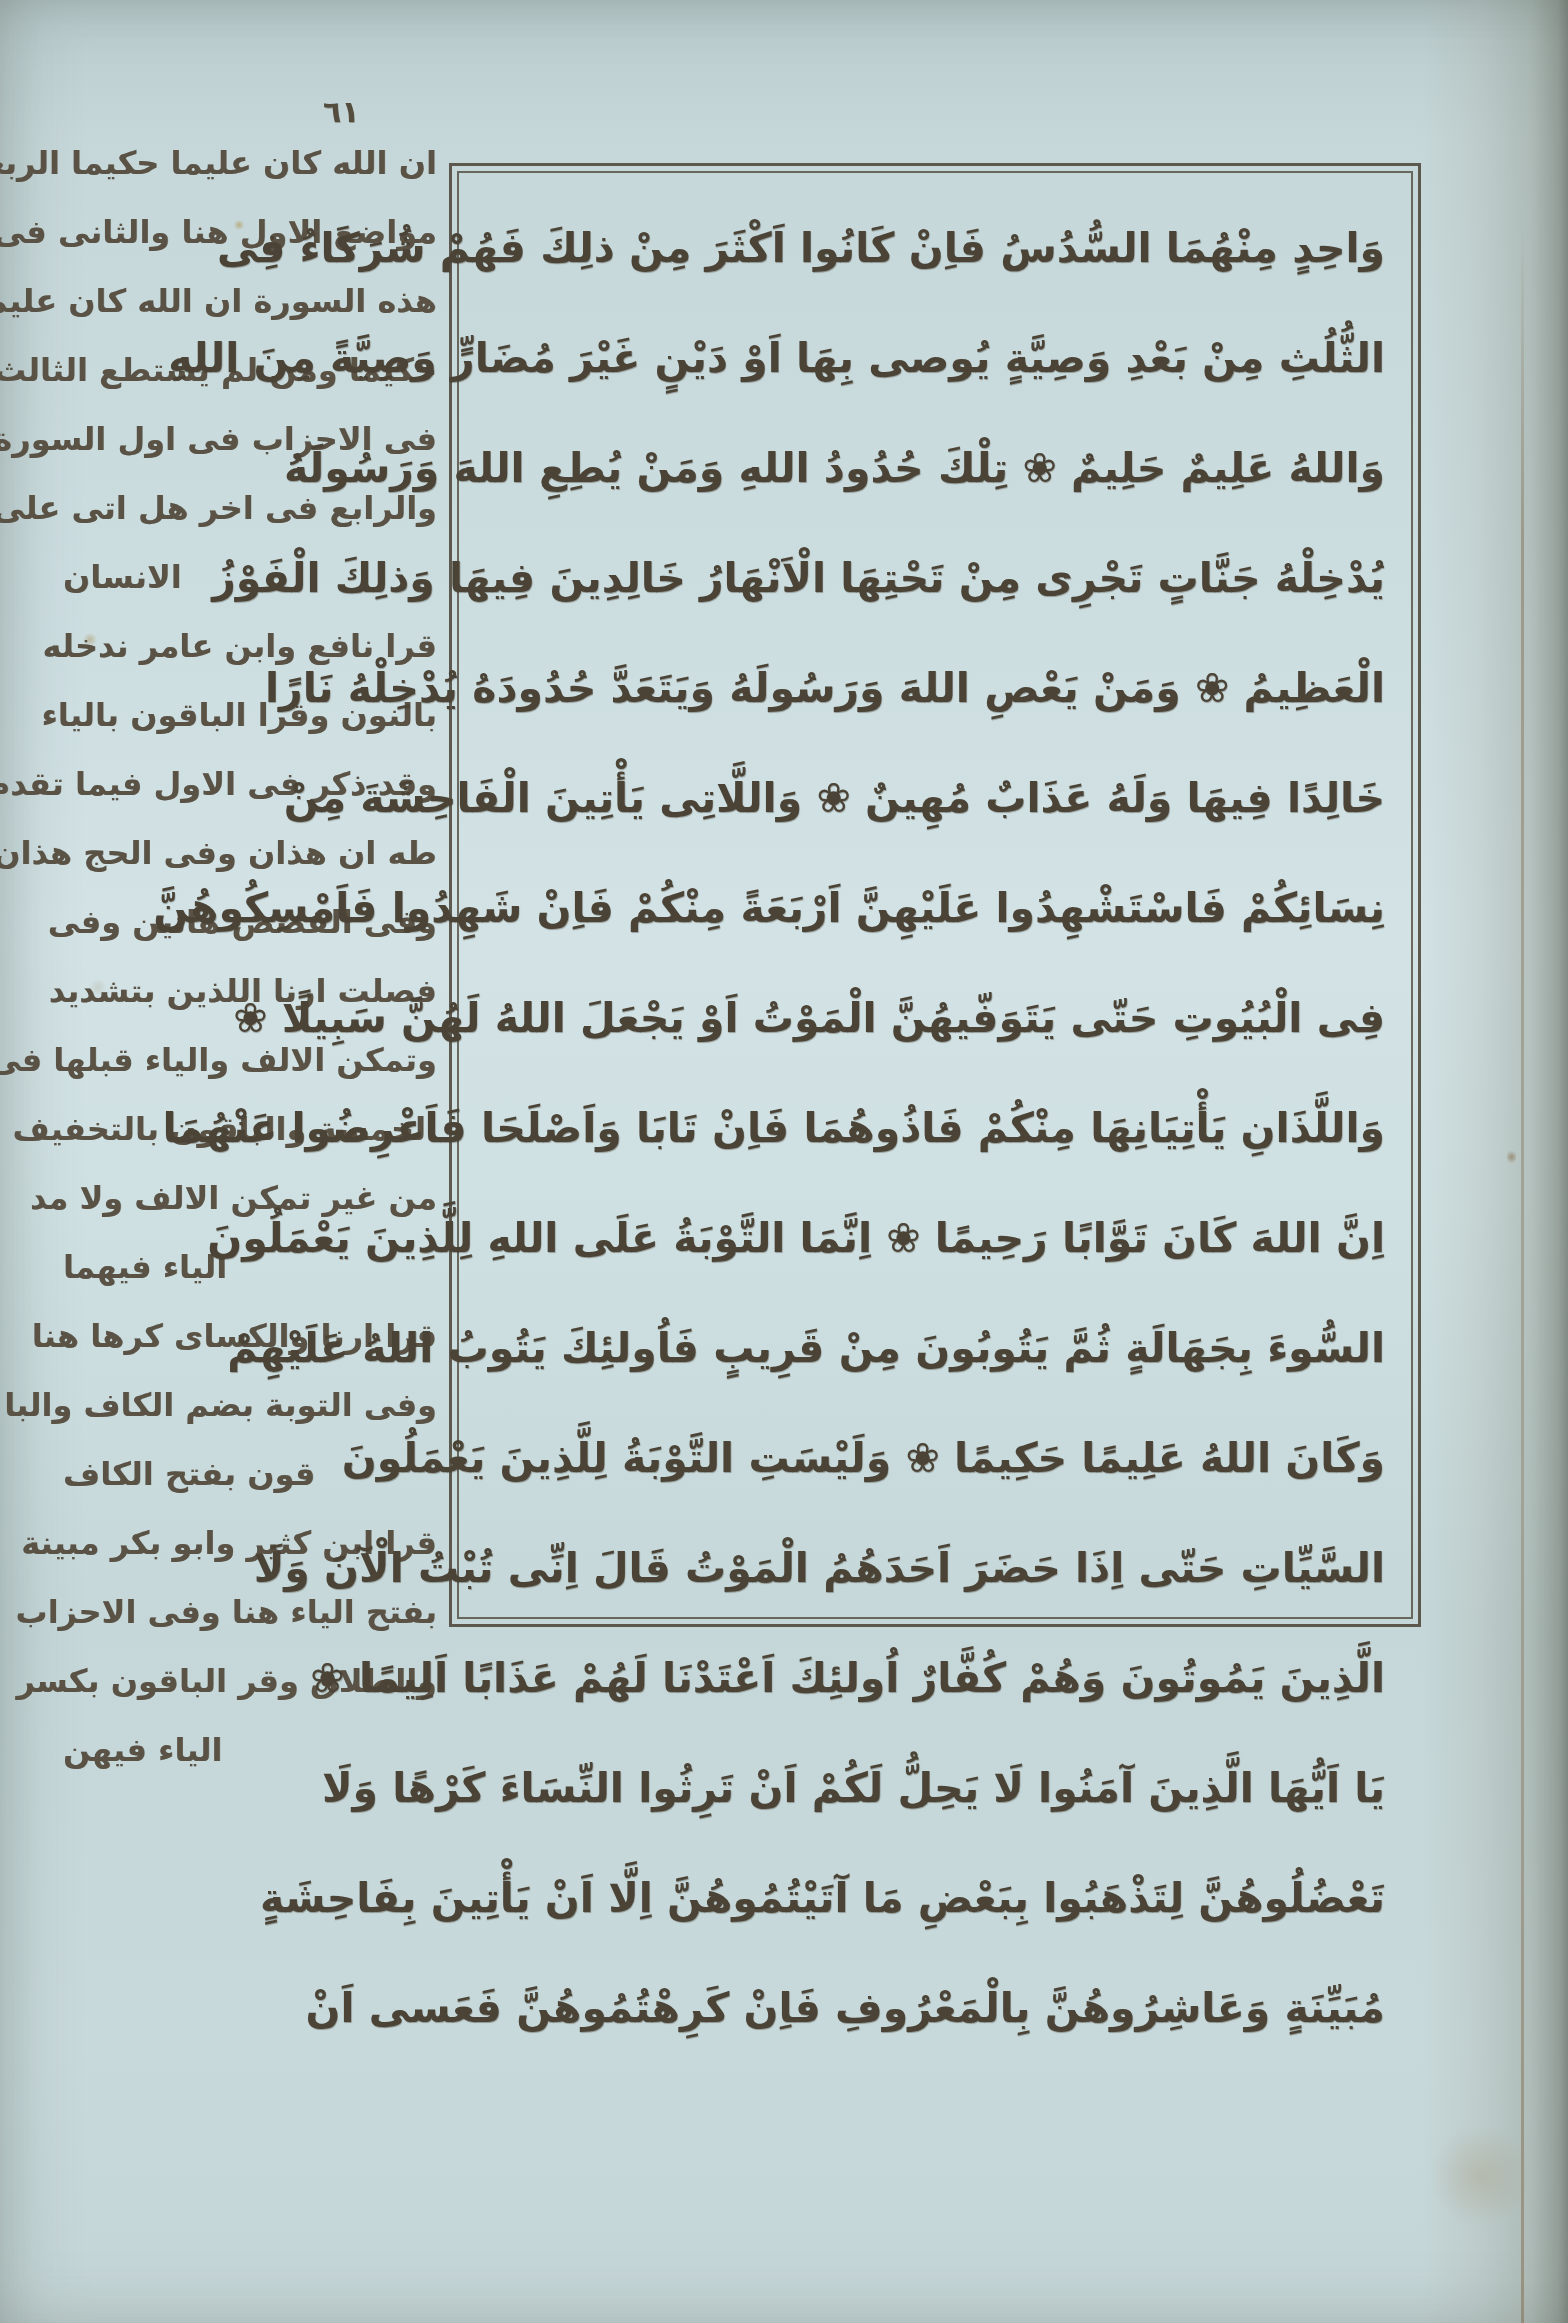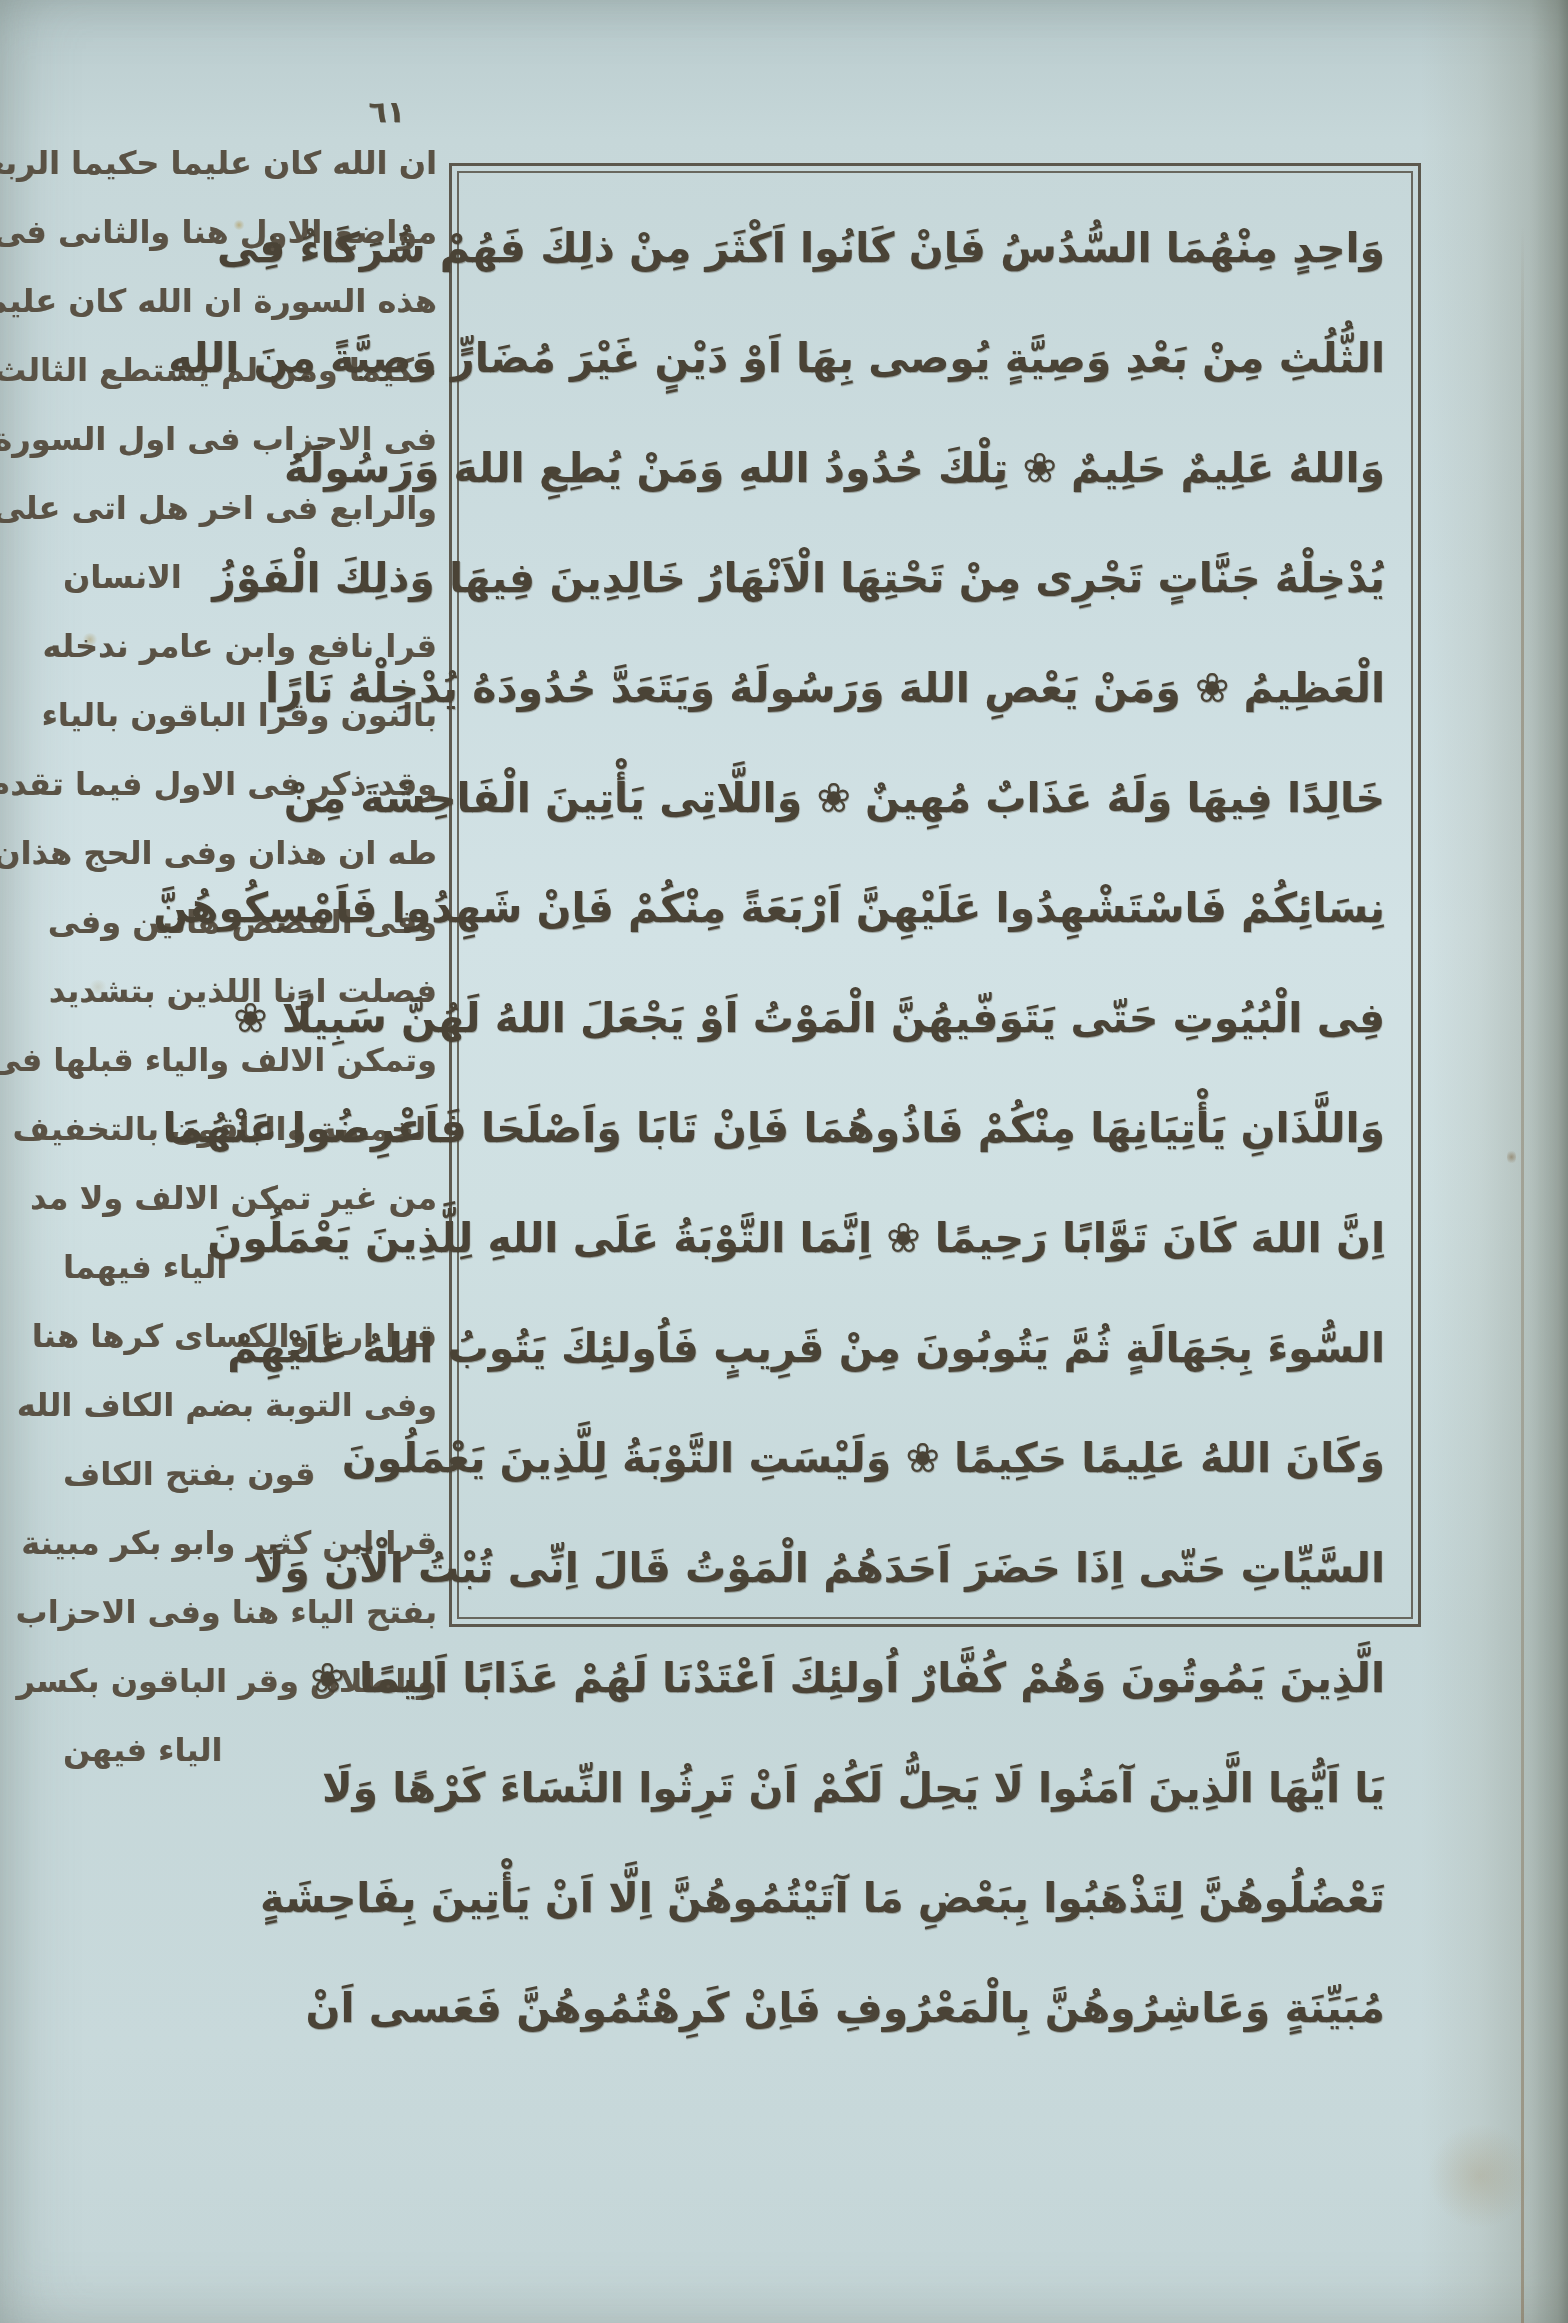--- a/index.html
+++ b/index.html
@@ -42,21 +42,21 @@
     background:radial-gradient(circle,rgba(160,130,60,.4),rgba(160,130,60,0) 70%);}
   .stain.s3{left:1426px;top:2117px;width:108px;height:118px;
     background:radial-gradient(circle,rgba(150,120,70,.22),rgba(150,120,70,0) 65%);}
   .stain.s4{left:1507px;top:1149px;width:8.8px;height:15.7px;
     background:radial-gradient(circle,rgba(120,90,50,.5),rgba(120,90,50,0) 70%);}
   .stain.s5{left:88px;top:980px;width:19.6px;height:13.7px;
     background:radial-gradient(circle,rgba(150,125,70,.18),rgba(150,125,70,0) 70%);}
 
   .page-number{
     position:absolute;left:323px;top:94px;width:82px;
-    text-align:right;
+    text-align:left;
     font-size:30px;font-weight:700;color:#544d3e;
     text-shadow:0.5px 0.5px 0.6px rgba(60,52,40,.35);
   }
 
   
   .margin-notes{
     position:absolute;left:63px;top:129px;width:374px;
     direction:rtl;
   }
   .mline{
@@ -116,21 +116,21 @@
     <div class="mline">بالنون وقرا الباقون بالياء</div>
     <div class="mline">وقد ذكر فى الاول فيما تقدم</div>
     <div class="mline">طه ان هذان وفى الحج هذان</div>
     <div class="mline">وفى القصص هاتين وفى</div>
     <div class="mline">فصلت ارنا اللذين بتشديد</div>
     <div class="mline">وتمكن الالف والياء قبلها فى</div>
     <div class="mline">الخمسة والباقون بالتخفيف</div>
     <div class="mline">من غير تمكن الالف ولا مد</div>
     <div class="mline">الياء فيهما</div>
     <div class="mline">قرا ارنا والكساى كرها هنا</div>
-    <div class="mline">وفى التوبة بضم الكاف الله</div>
+    <div class="mline">وفى التوبة بضم الكاف والبا</div>
     <div class="mline">قون بفتح الكاف</div>
     <div class="mline">قرا ابن كثير وابو بكر مبينة</div>
     <div class="mline">بفتح الياء هنا وفى الاحزاب</div>
     <div class="mline">والطلاق وقر الباقون بكسر</div>
     <div class="mline">الياء فيهن</div>
   </aside>
 
   <section class="frame">
     <div class="frame-inner"></div>
     <div class="qtext">

